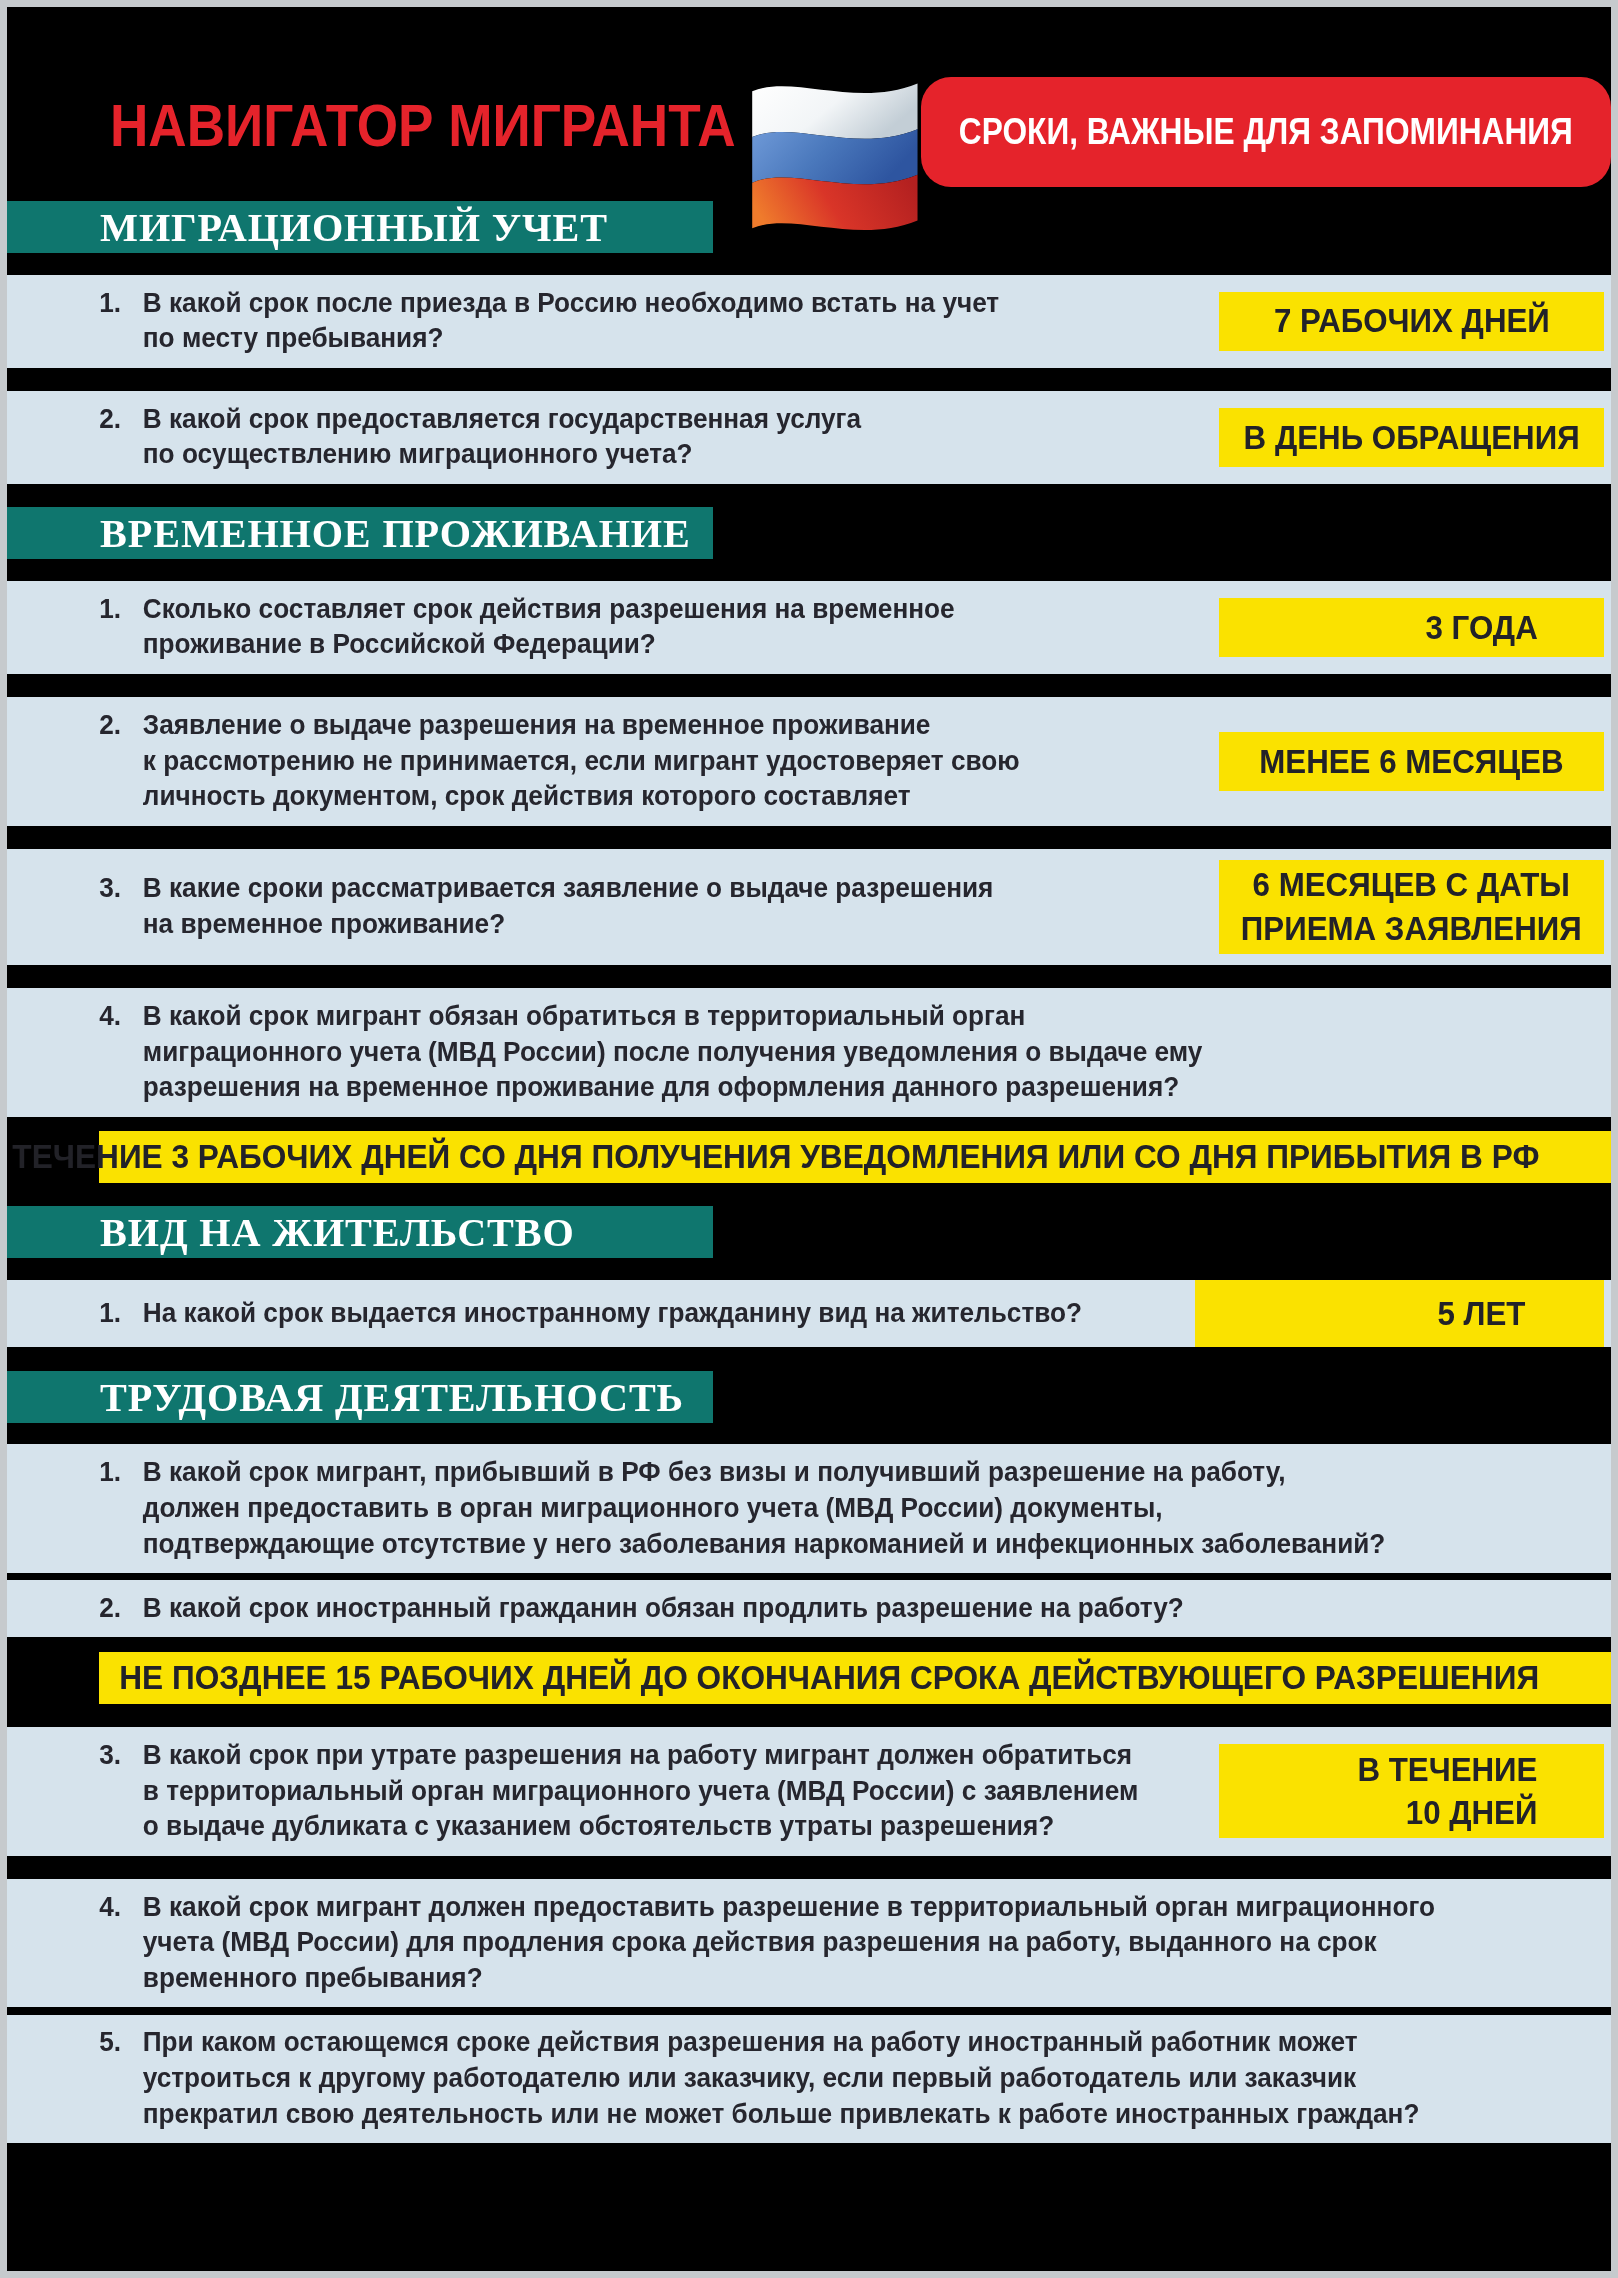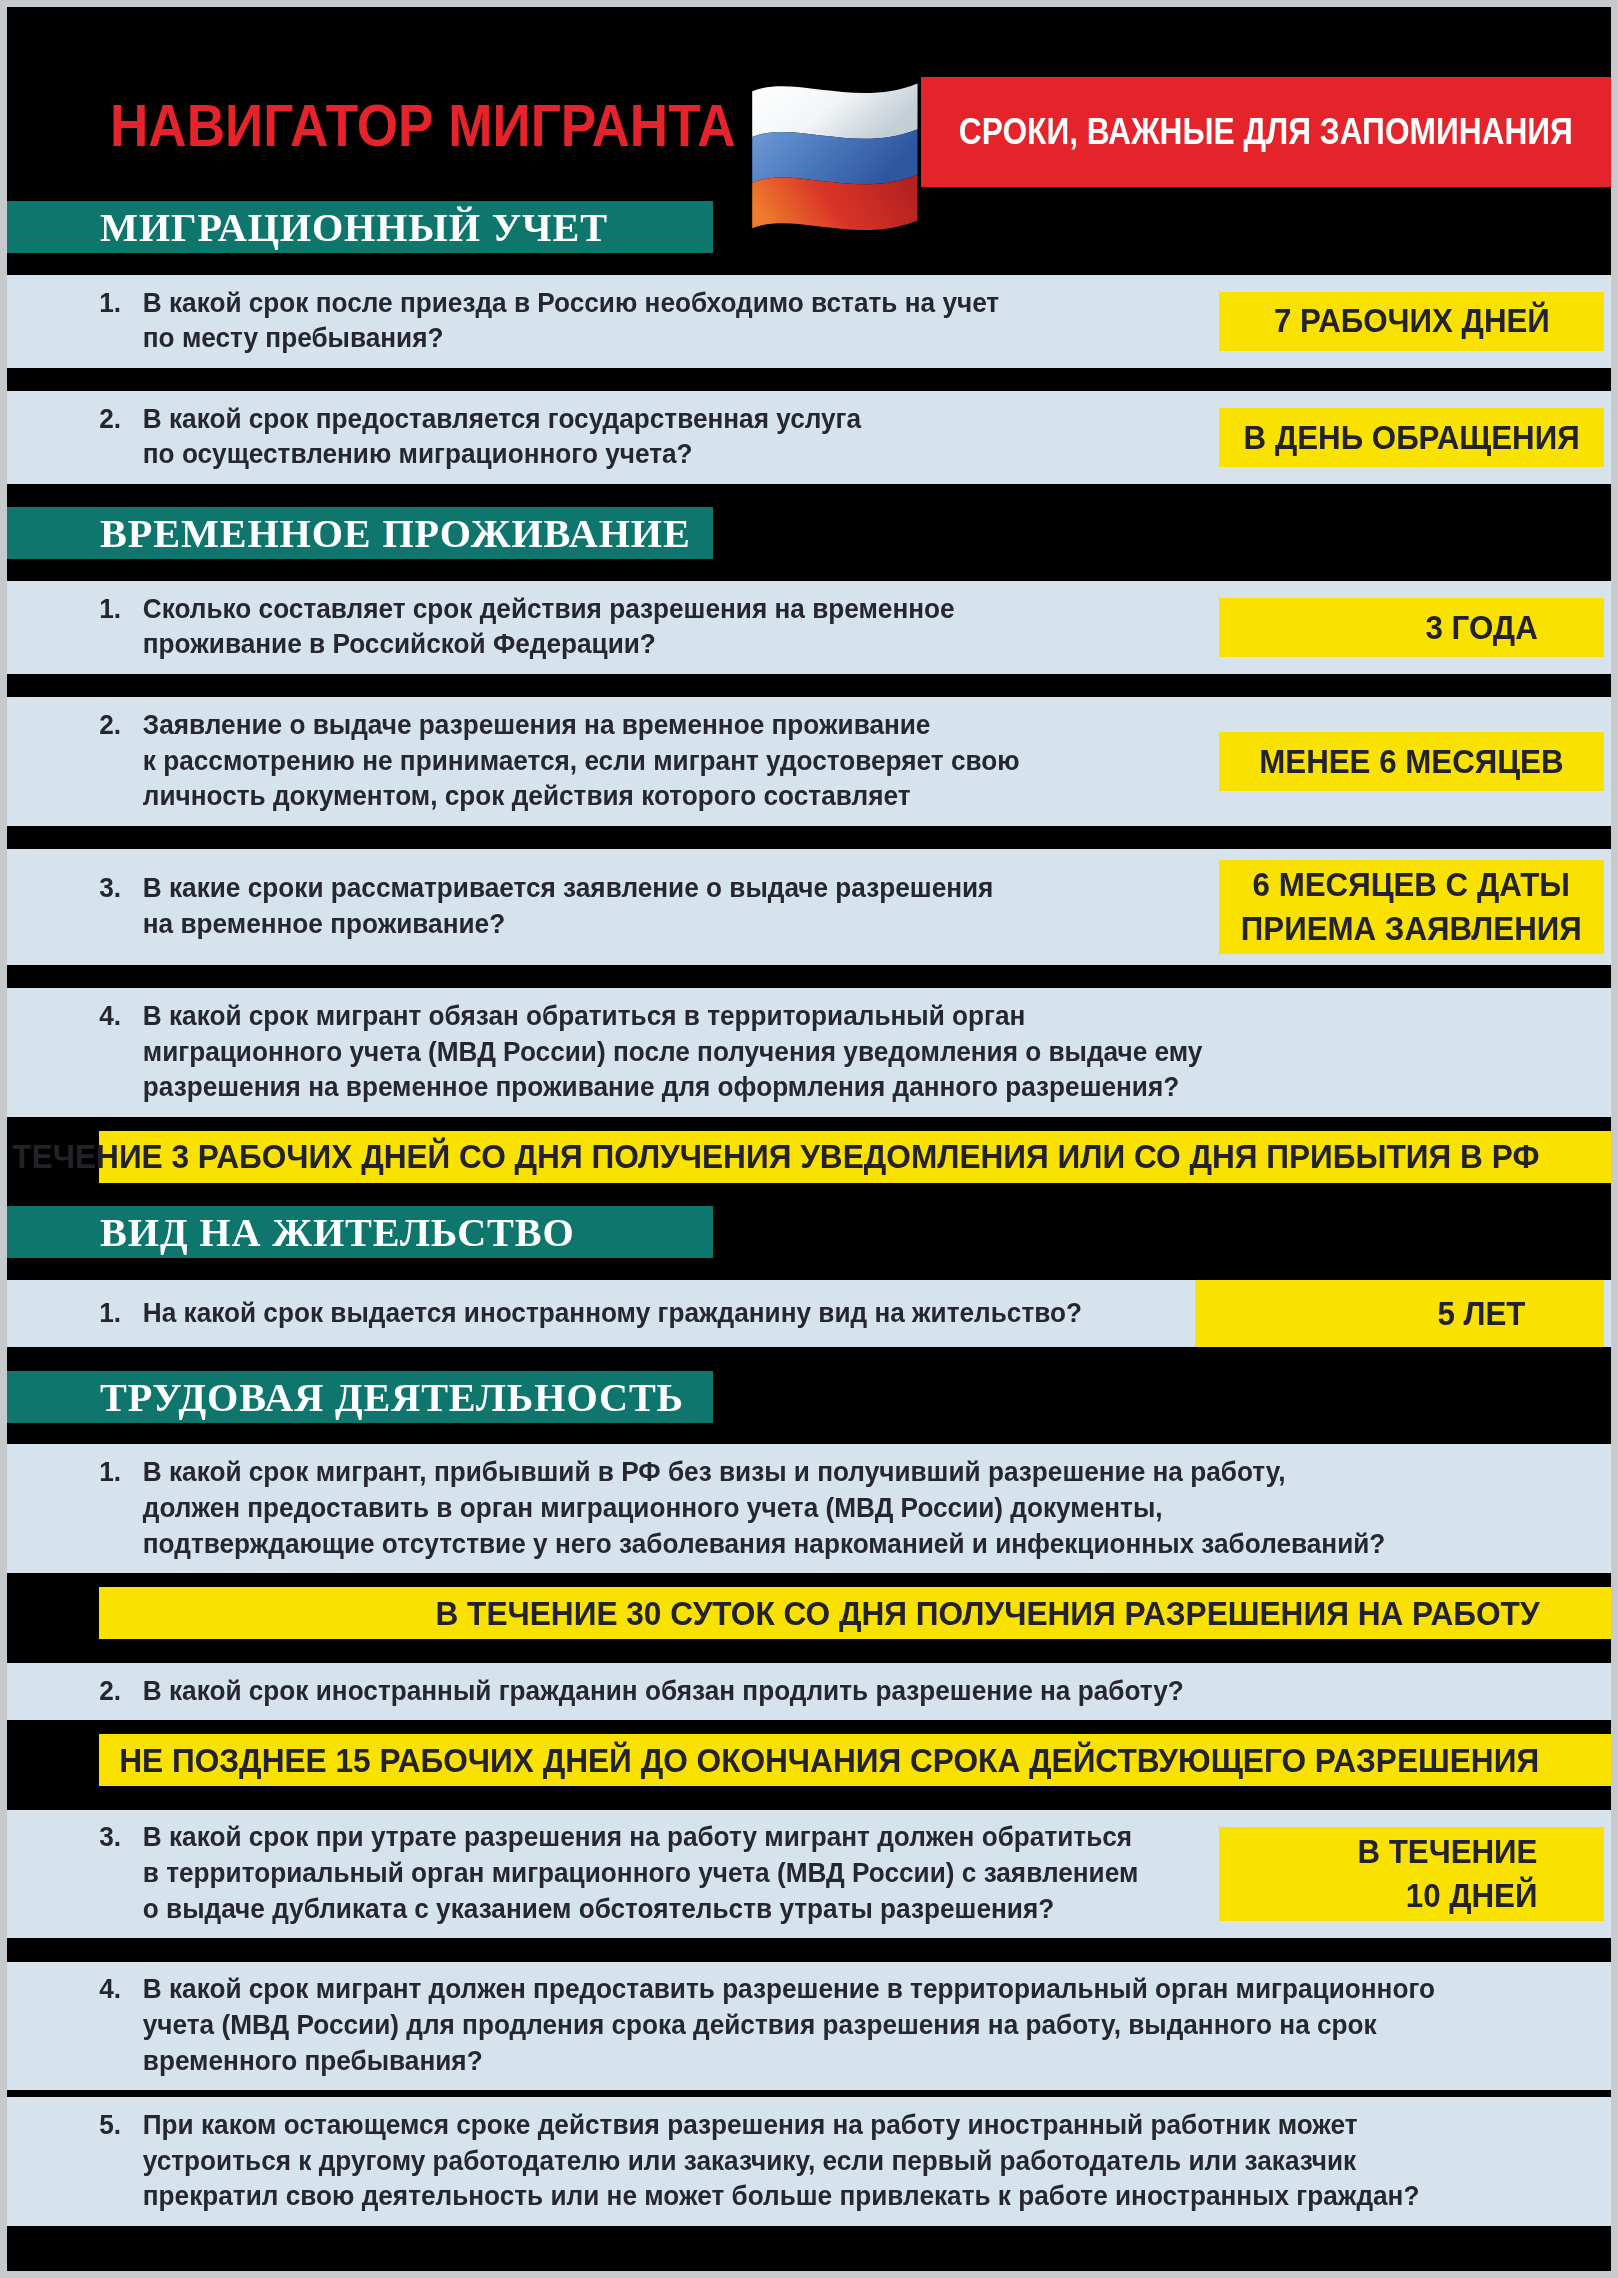--- a/index.html
+++ b/index.html
@@ -20,21 +20,21 @@
   .page-title{
     position:absolute;left:103px;top:90px;
     font-size:59px;font-weight:bold;color:#e5232b;
     white-space:nowrap;line-height:1;
     transform:scaleX(0.9);transform-origin:left top;
   }
   .flag{position:absolute;left:724px;top:56px;}
   .banner{
     position:absolute;left:914px;top:70px;right:0;height:110px;
     background:#e5232b;
-    display:flex;align-items:center;justify-content:center;
+    display:flex;align-items:center;justify-content:center;border-radius:30px;
   }
   .banner-text{
     font-size:36px;font-weight:bold;color:#ffffff;white-space:nowrap;
     transform:scaleX(0.88);transform-origin:center;
   }
   
   .section-title{
     width:706px;height:52px;background:#0f766e;
     margin:0 0 21.6px 0;
     display:flex;align-items:center;
@@ -200,25 +200,20 @@
       </div>
       <div class="section-title">
         <span class="st-text">ТРУДОВАЯ ДЕЯТЕЛЬНОСТЬ</span>
       </div>
       <div class="q-row has-bar">
         <div class="q-text">
           <span class="q-num">1.</span>
           <span class="q-lines"><span class="q-line">В какой срок мигрант, прибывший в РФ без визы и получивший разрешение на работу,</span><br><span class="q-line">должен предоставить в орган миграционного учета (МВД России) документы,</span><br><span class="q-line">подтверждающие отсутствие у него заболевания наркоманией и инфекционных заболеваний?</span></span>
         </div>
       </div>
-      <div class="bar-row">
-        <div class="answer-bar">
-          <span class="ab-text">В ТЕЧЕНИЕ 30 СУТОК СО ДНЯ ПОЛУЧЕНИЯ РАЗРЕШЕНИЯ НА РАБОТУ</span>
-        </div>
-      </div>
       <div class="q-row has-bar">
         <div class="q-text">
           <span class="q-num">2.</span>
           <span class="q-lines"><span class="q-line">В какой срок иностранный гражданин обязан продлить разрешение на работу?</span></span>
         </div>
       </div>
       <div class="bar-row">
         <div class="answer-bar">
           <span class="ab-text">НЕ ПОЗДНЕЕ 15 РАБОЧИХ ДНЕЙ ДО ОКОНЧАНИЯ СРОКА ДЕЙСТВУЮЩЕГО РАЗРЕШЕНИЯ</span>
         </div>

